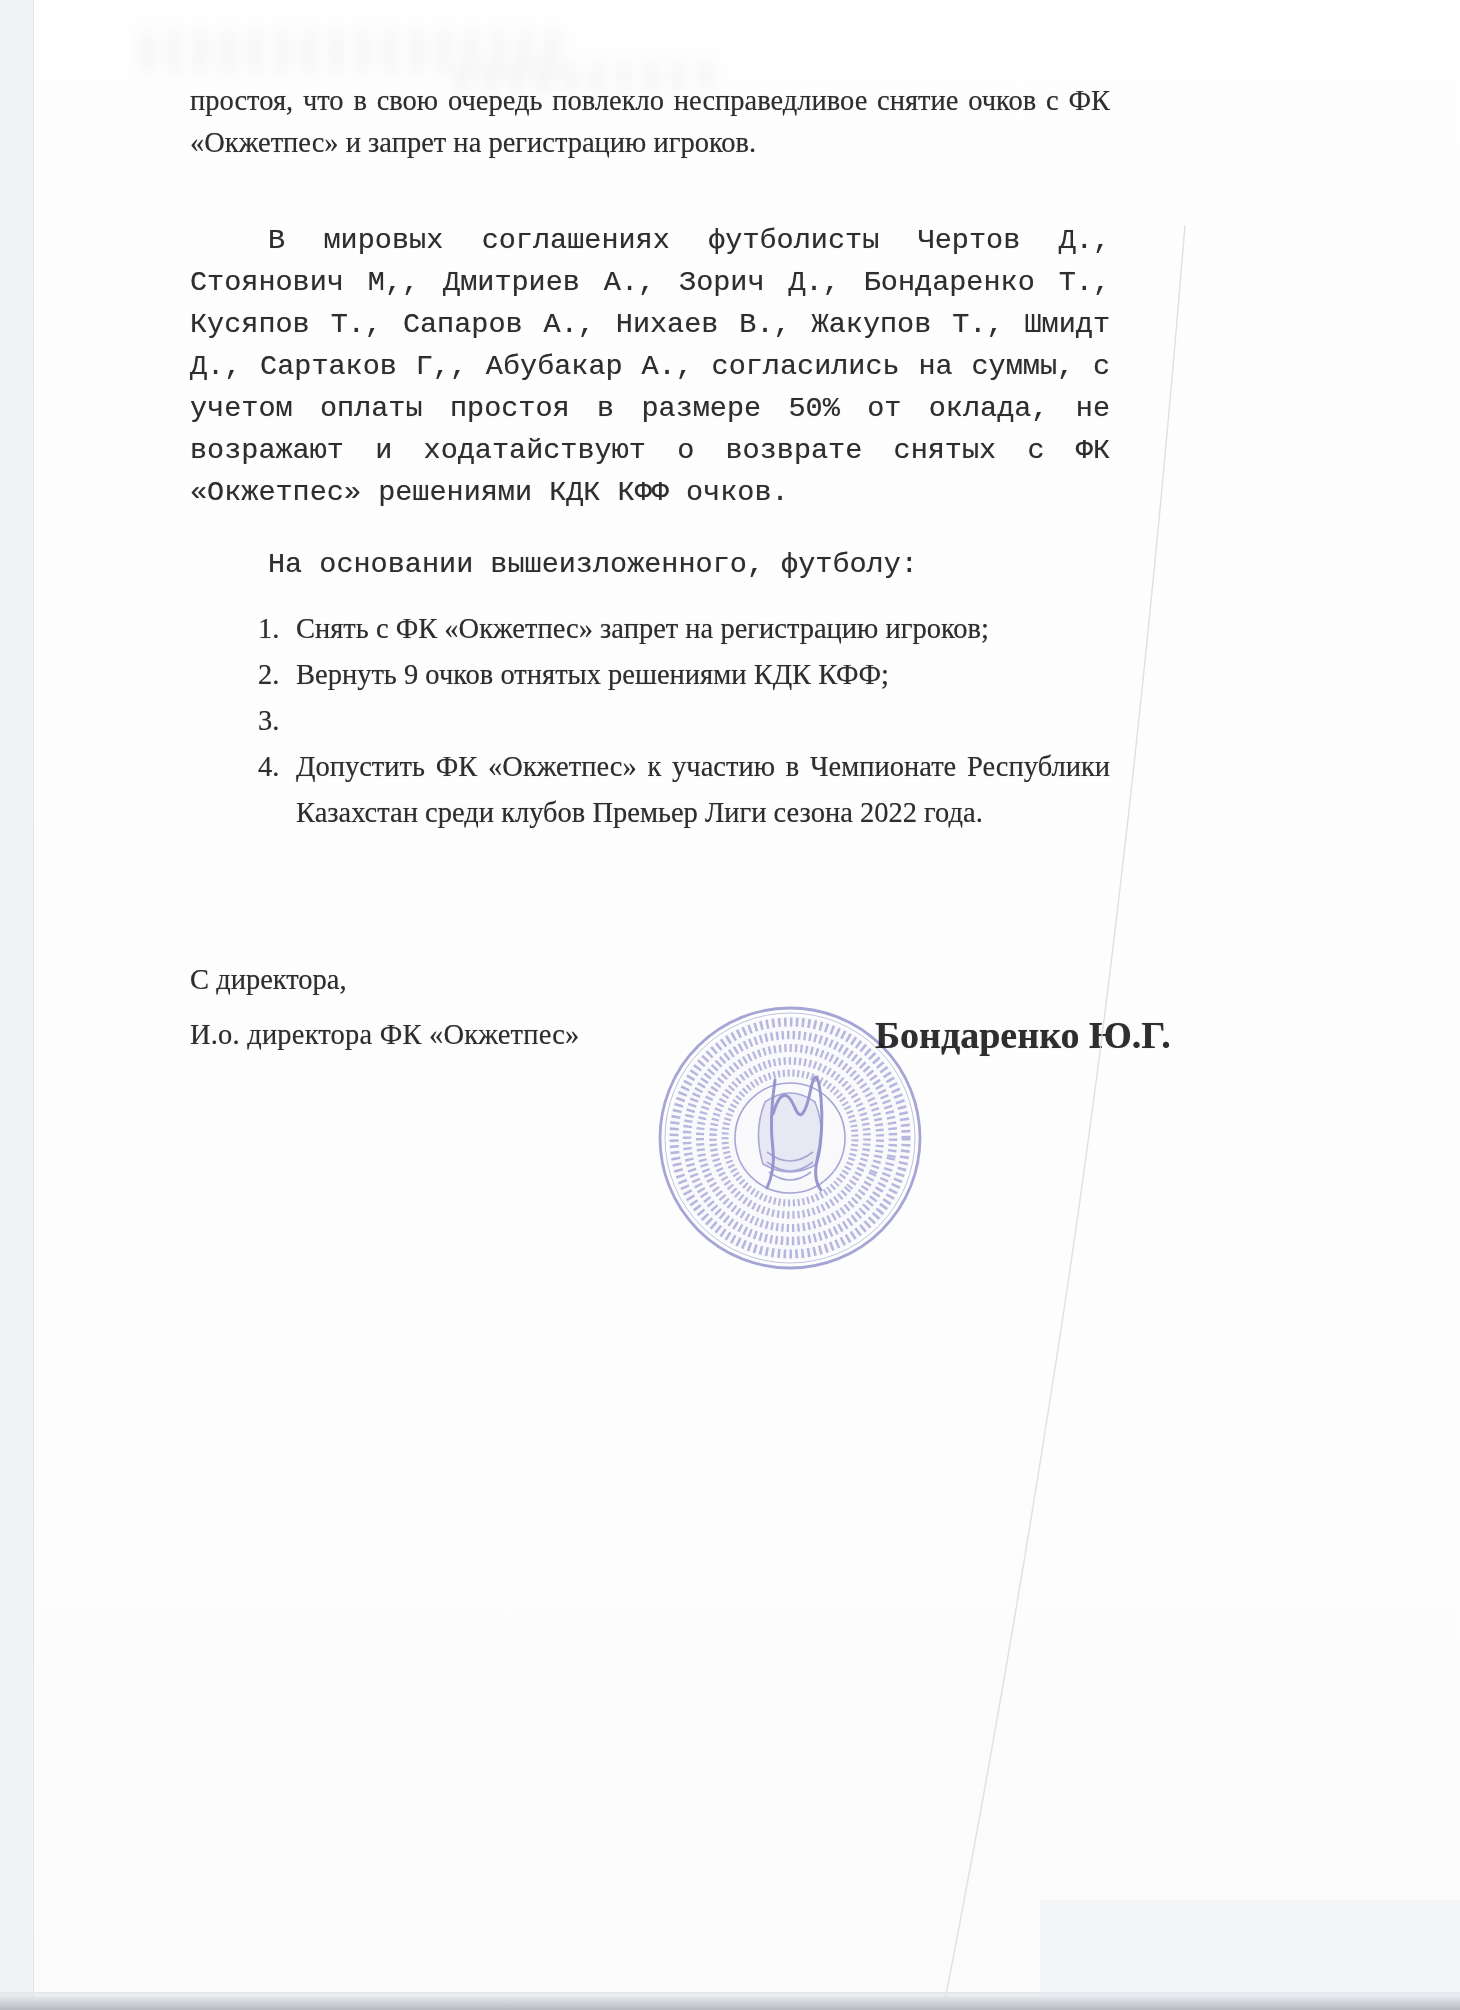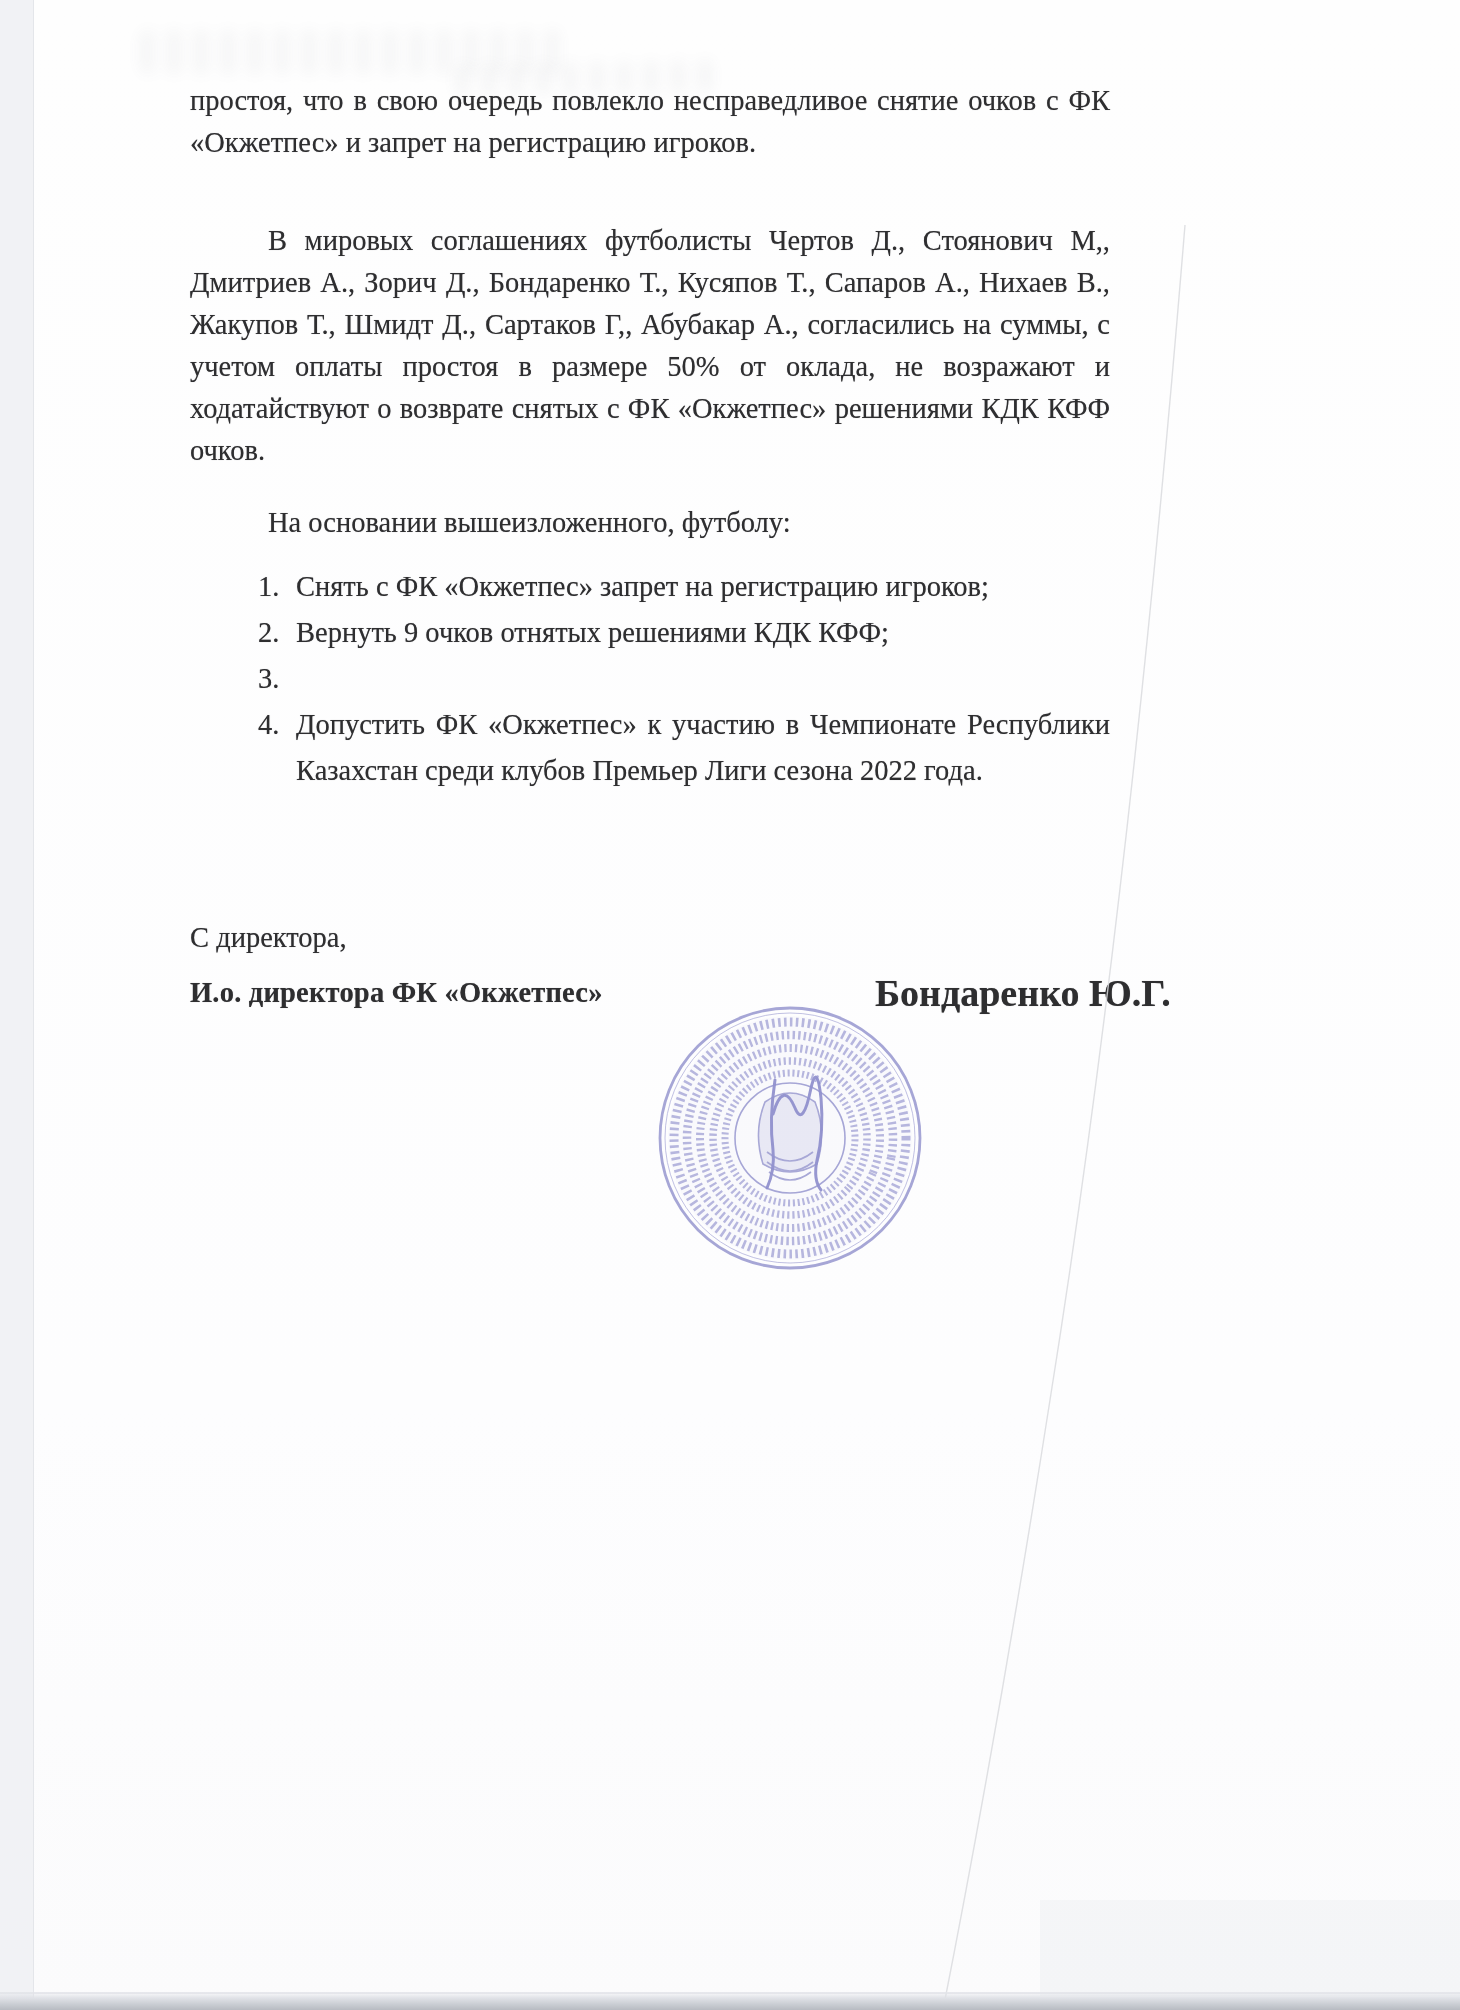--- a/index.html
+++ b/index.html
@@ -14,31 +14,31 @@
     background:#f1f2f5;border-right:1px solid #e4e6ea;
   }
   .page{
     position:absolute;left:190px;top:80px;width:920px;
     font-size:28.5px;line-height:42px;
     text-shadow:0 0 .7px rgba(45,45,50,.55);
   }
   .para{
     text-align:justify;text-align-last:left;margin:0;
   }
-  .para.indent{text-indent:78px;}
+  .para.indent{text-indent:78px;font-family:Liberation Mono, monospace;}
   .para.agreements{margin-top:56px;}
   .para.request-intro{margin-top:30px;}
   .request-list{margin-top:20px;line-height:46px;}
   .request-item{display:flex;align-items:flex-start;}
   .request-num{flex:0 0 38px;margin-left:68px;text-align:left;}
   .request-text{flex:1;text-align:justify;text-align-last:left;}
   .signature-block{position:relative;margin-top:122px;}
   .closing-line{line-height:44px;}
   .signature-row{position:relative;margin-top:12px;height:60px;}
-  .signature-role{font-weight:bold;letter-spacing:.2px;margin-top:21px;}
+  .signature-role{font-weight:normal;letter-spacing:.2px;margin-top:21px;}
   .signature-name{
     position:absolute;left:685px;top:0;font-weight:bold;font-size:38px;
     white-space:nowrap;
   }
   .stamp{
     position:absolute;left:655px;top:1000px;width:270px;height:274px;
     mix-blend-mode:multiply;opacity:.82;
   }
   .crease{position:absolute;left:0;top:0;width:1460px;height:2010px;pointer-events:none;}
   .ghost{position:absolute;border-radius:8px;pointer-events:none;

